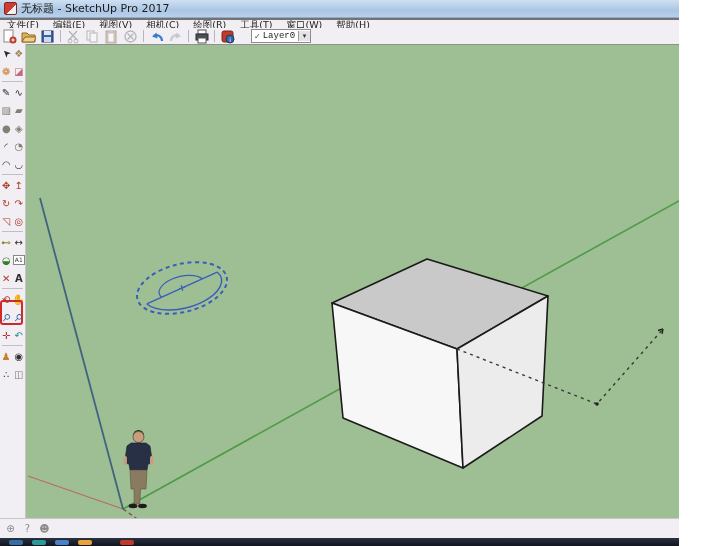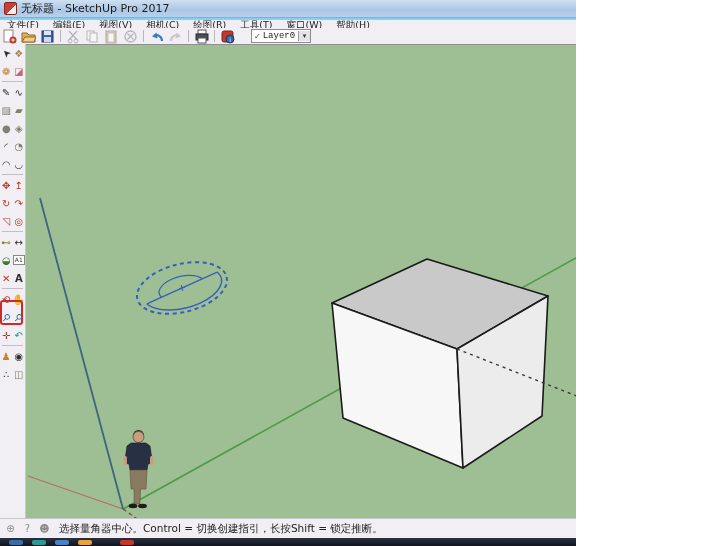--- a/index.html
+++ b/index.html
@@ -1,17 +1,17 @@
 <!DOCTYPE html>
 <html><head>
 <meta charset="utf-8">
 <style>
   html,body{margin:0;padding:0;}
   body{font-family:"DejaVu Sans","Liberation Sans",sans-serif;}
-  #app{position:relative;width:576px;height:546px;overflow:hidden;background:#7dd3fc;}
+  #app{position:relative;width:679px;height:546px;overflow:hidden;background:#737373;}
 
   
   #titlebar{position:absolute;left:0;top:0;width:704px;height:18px;
     background:linear-gradient(#cfe0f2,#aac6e4 60%,#b9d0ea);
     border-bottom:1px solid #8fa9c6;display:flex;align-items:center;padding-left:4px;box-sizing:border-box;}
   #title-icon{width:11px;height:11px;margin-right:4px;border-radius:2px;
     background:linear-gradient(135deg,#d23b2f 55%,#f0f0f0 55%);border:1px solid #7a2a22;}
   #title-text{font-size:11px;color:#1c1c1c;line-height:11px;}
 
   
@@ -302,21 +302,20 @@
         <ellipse cx="107" cy="461" rx="4.4" ry="2.2" fill="#1e1c1a"></ellipse>
         <ellipse cx="116.5" cy="461" rx="4.4" ry="2.2" fill="#1e1c1a"></ellipse>
       </g>
     </svg>
   </div>
 
   <div id="statusbar">
     <span class="status-icon">⊕</span>
     <span class="status-icon">?</span>
     <span class="status-icon">☻</span>
-    <span id="status-msg">选择量角器中心。Control = 切换创建指引，长按Shift = 锁定推断。</span>
   </div>
 
   <div id="taskbar">
     <span class="task-blob" style="background:#3a6ea5"></span>
     <span class="task-blob" style="background:#2d9a9a"></span>
     <span class="task-blob" style="background:#4a82c8"></span>
     <span class="task-blob" style="background:#e8a33d"></span>
     <span class="task-blob" style="background:#c0392b;margin-left:28px"></span>
   </div>
 

